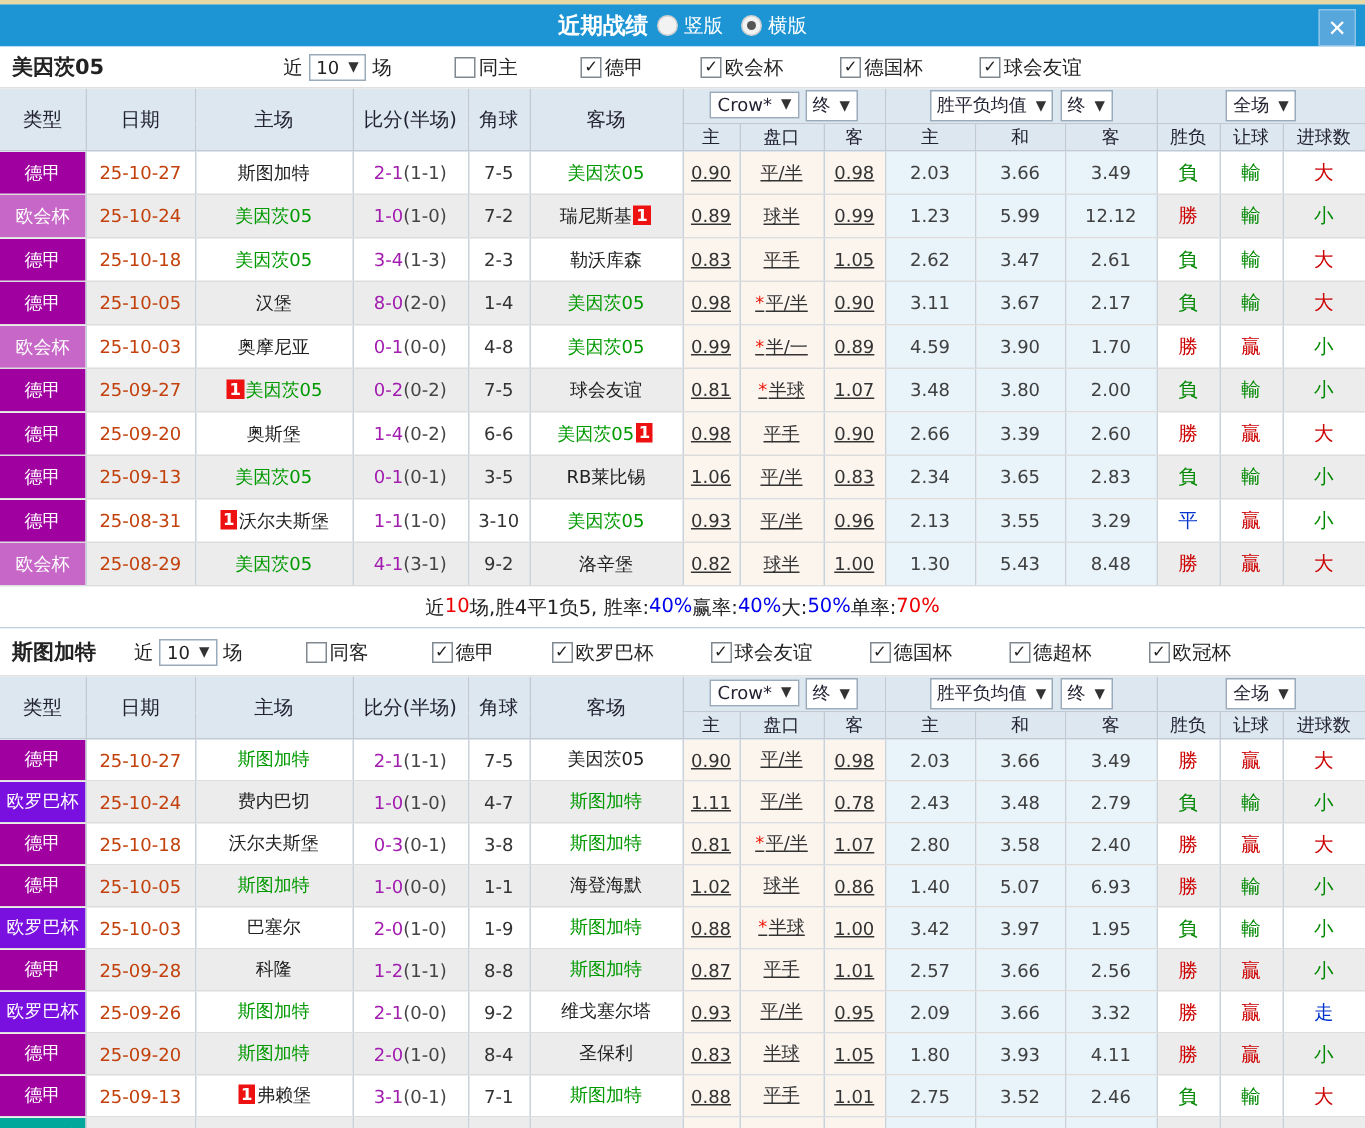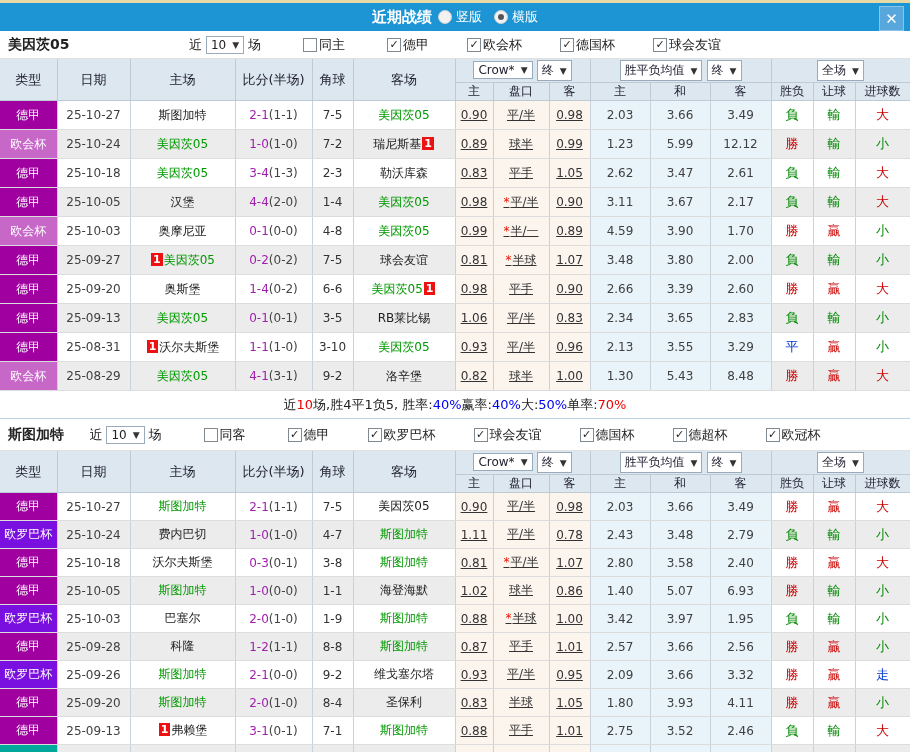--- a/index.html
+++ b/index.html
@@ -51,21 +51,21 @@
   thead th{background:#dde7f0;border-color:#bfcad5;font-weight:normal;color:#223;font-size:13px;}
   thead tr.ctrl th{height:23px;}
   thead tr.lbl th{height:16px;font-size:12px;}
   tbody td{height:28px;font-size:12px;}
   .t2 tbody td{height:27px;}
   tbody tr.alt td{background:#ececec;}
   td.comp{color:#fff;font-size:12px;}
   tbody tr.alt td.comp{background:inherit;}
   td.odds-cream{background:#fbf5ee !important;color:#333;text-decoration:underline;}
   td.odds-blue{background:#e9f4fa !important;color:#404040;}
-  td.date{color:#404040;}
+  td.date{color:#c2410c;}
   .team-label{color:#222;}
   .team-label.green{color:#009900;}
   .card{
     display:inline-block;background:#ee1111;color:#fff;font-weight:bold;
     font-size:11px;line-height:13px;padding:0 2px;margin:0 1px;vertical-align:1px;
   }
   .s-main{color:#a21caf;}
   .s-half{color:#444;}
   .star{color:#ee1100;margin-right:1px;}
   .r-red{color:#cc0000;}
@@ -247,21 +247,21 @@
         <td class="odds-blue">3.47</td>
         <td class="odds-blue">2.61</td>
         <td class="resu r-green">負</td>
         <td class="resu r-green">輸</td>
         <td class="resu r-red">大</td>
       </tr>
       <tr class="alt">
         <td class="comp" style="background: rgb(160, 0, 160);">德甲</td>
         <td class="date">25-10-05</td>
         <td><span class="team-label">汉堡</span></td>
-        <td><span class="s-main">4-4</span><span class="s-half">(2-0)</span></td>
+        <td><span class="s-main">8-0</span><span class="s-half">(2-0)</span></td>
         <td>1-4</td>
         <td><span class="team-label green">美因茨05</span></td>
         <td class="odds-cream">0.98</td>
         <td class="odds-cream"><span class="star">*</span>平/半</td>
         <td class="odds-cream">0.90</td>
         <td class="odds-blue">3.11</td>
         <td class="odds-blue">3.67</td>
         <td class="odds-blue">2.17</td>
         <td class="resu r-green">負</td>
         <td class="resu r-green">輸</td>

